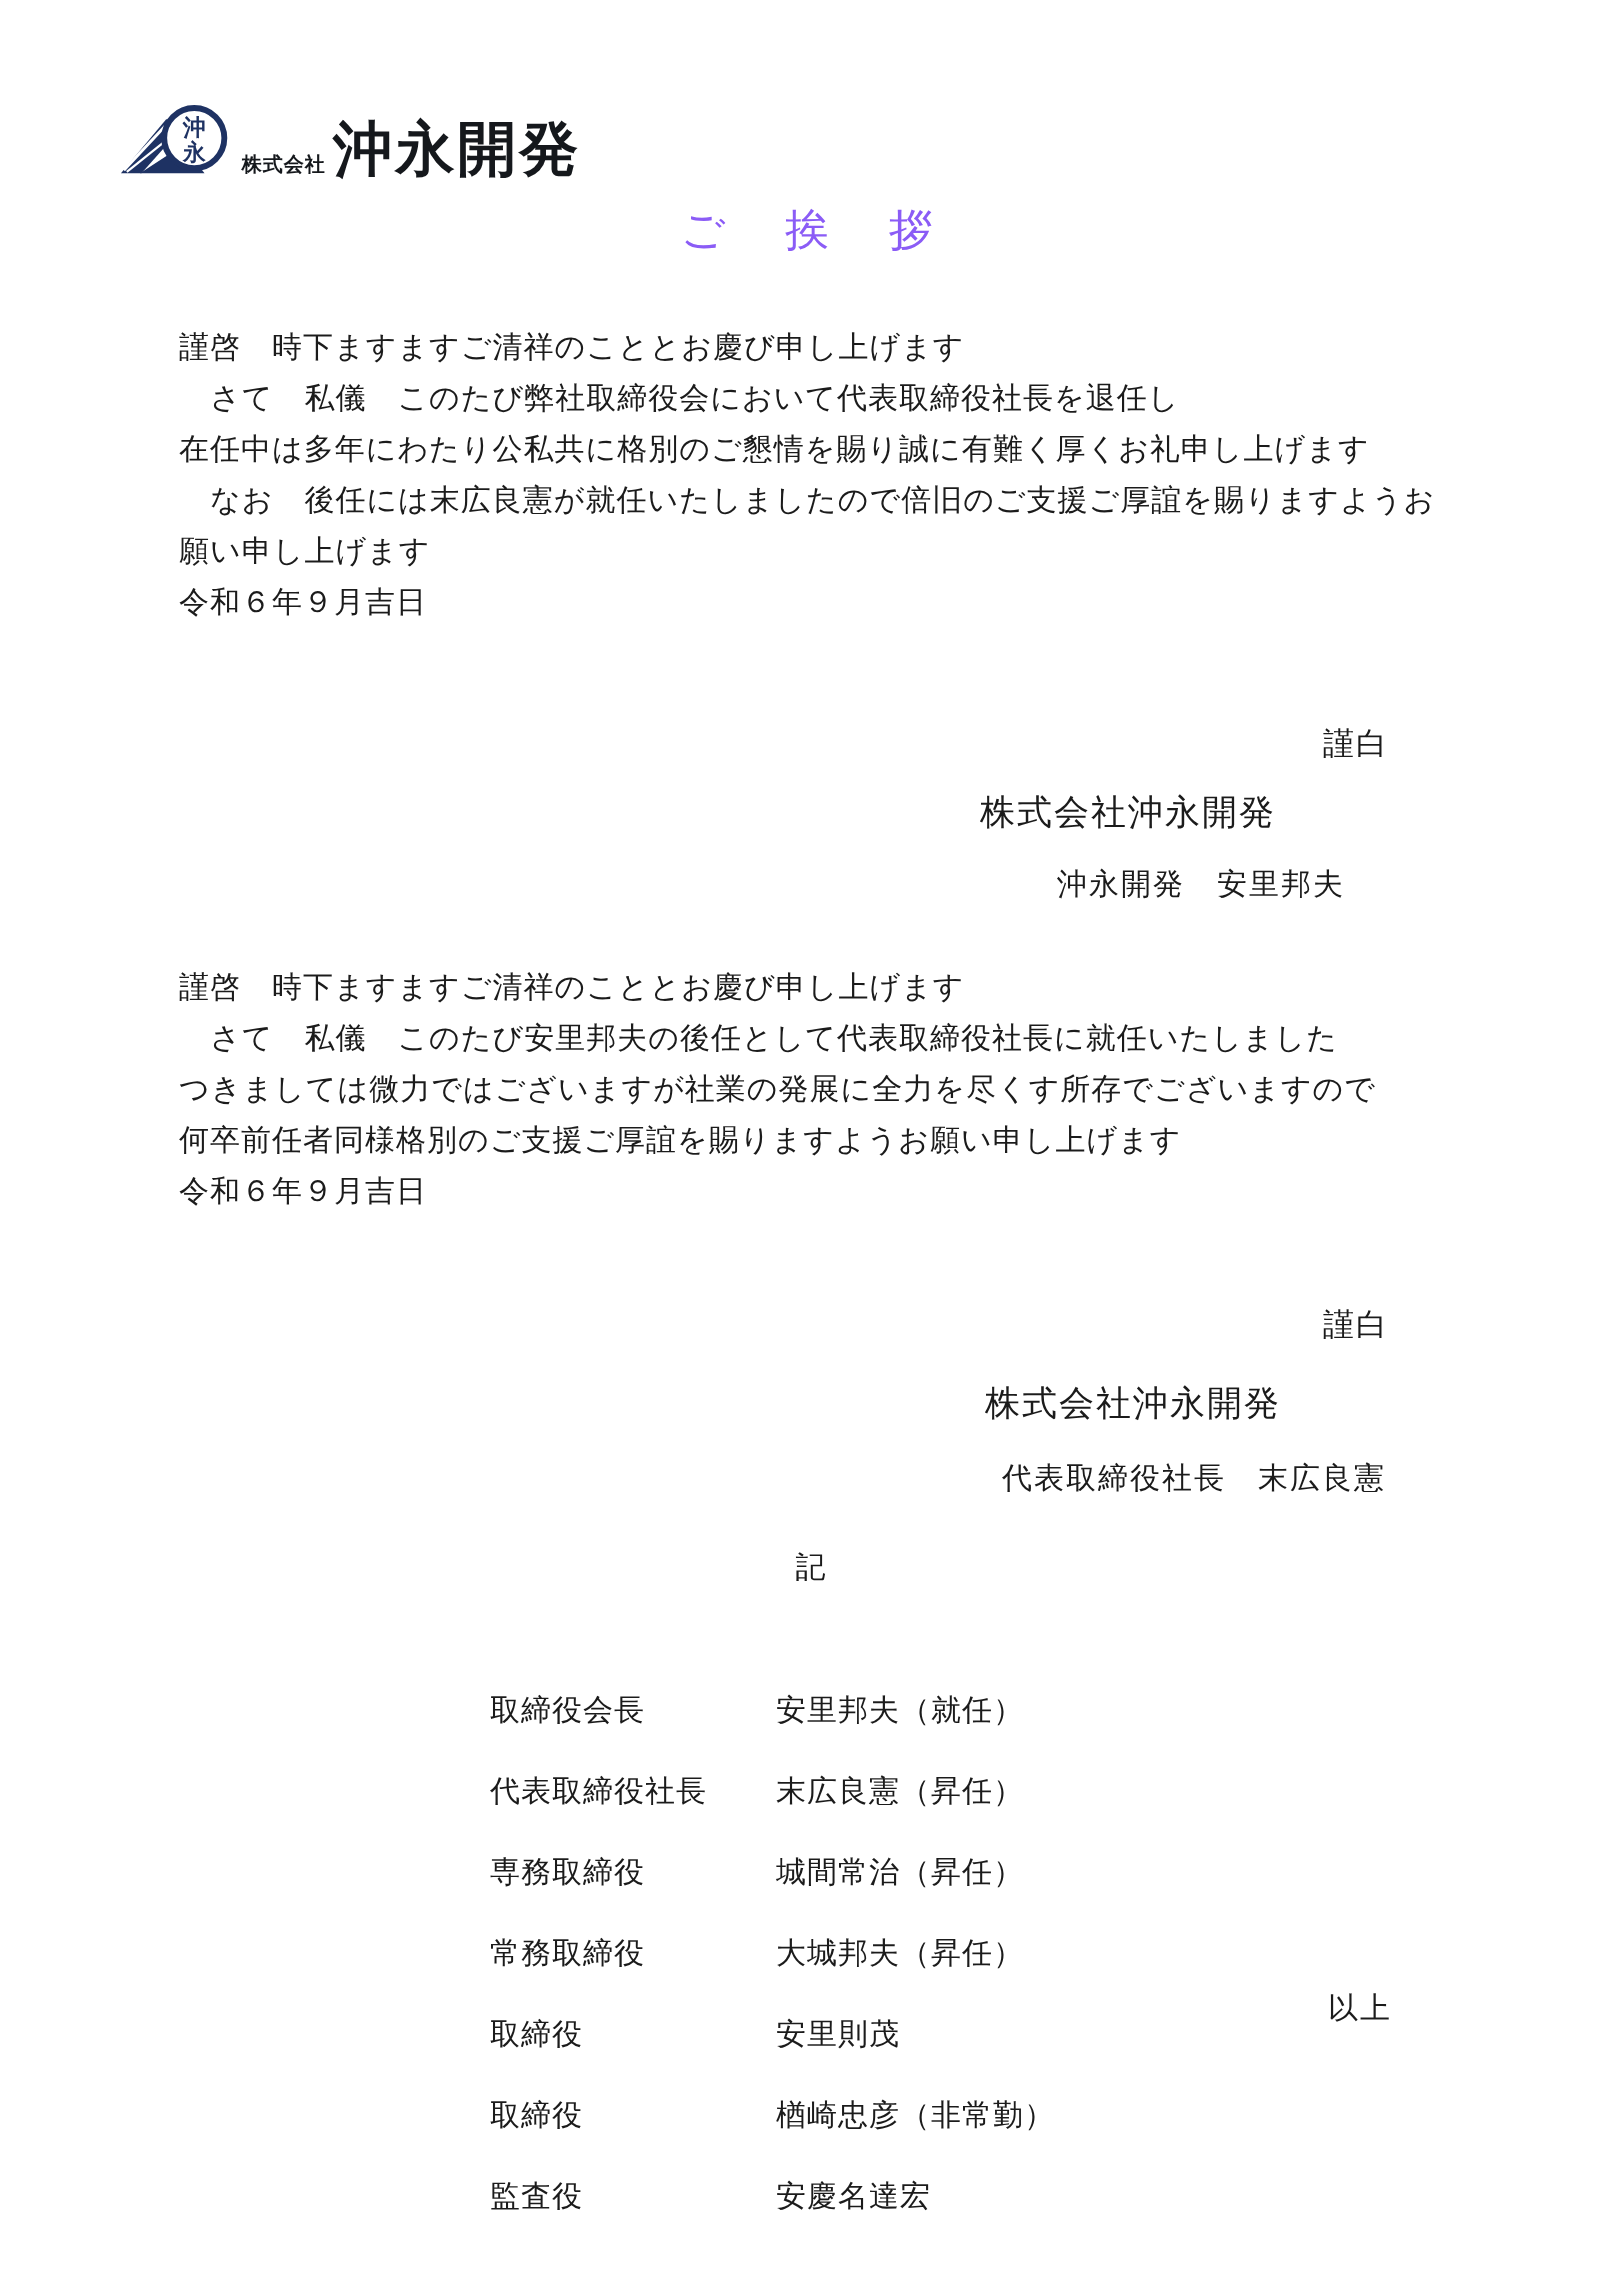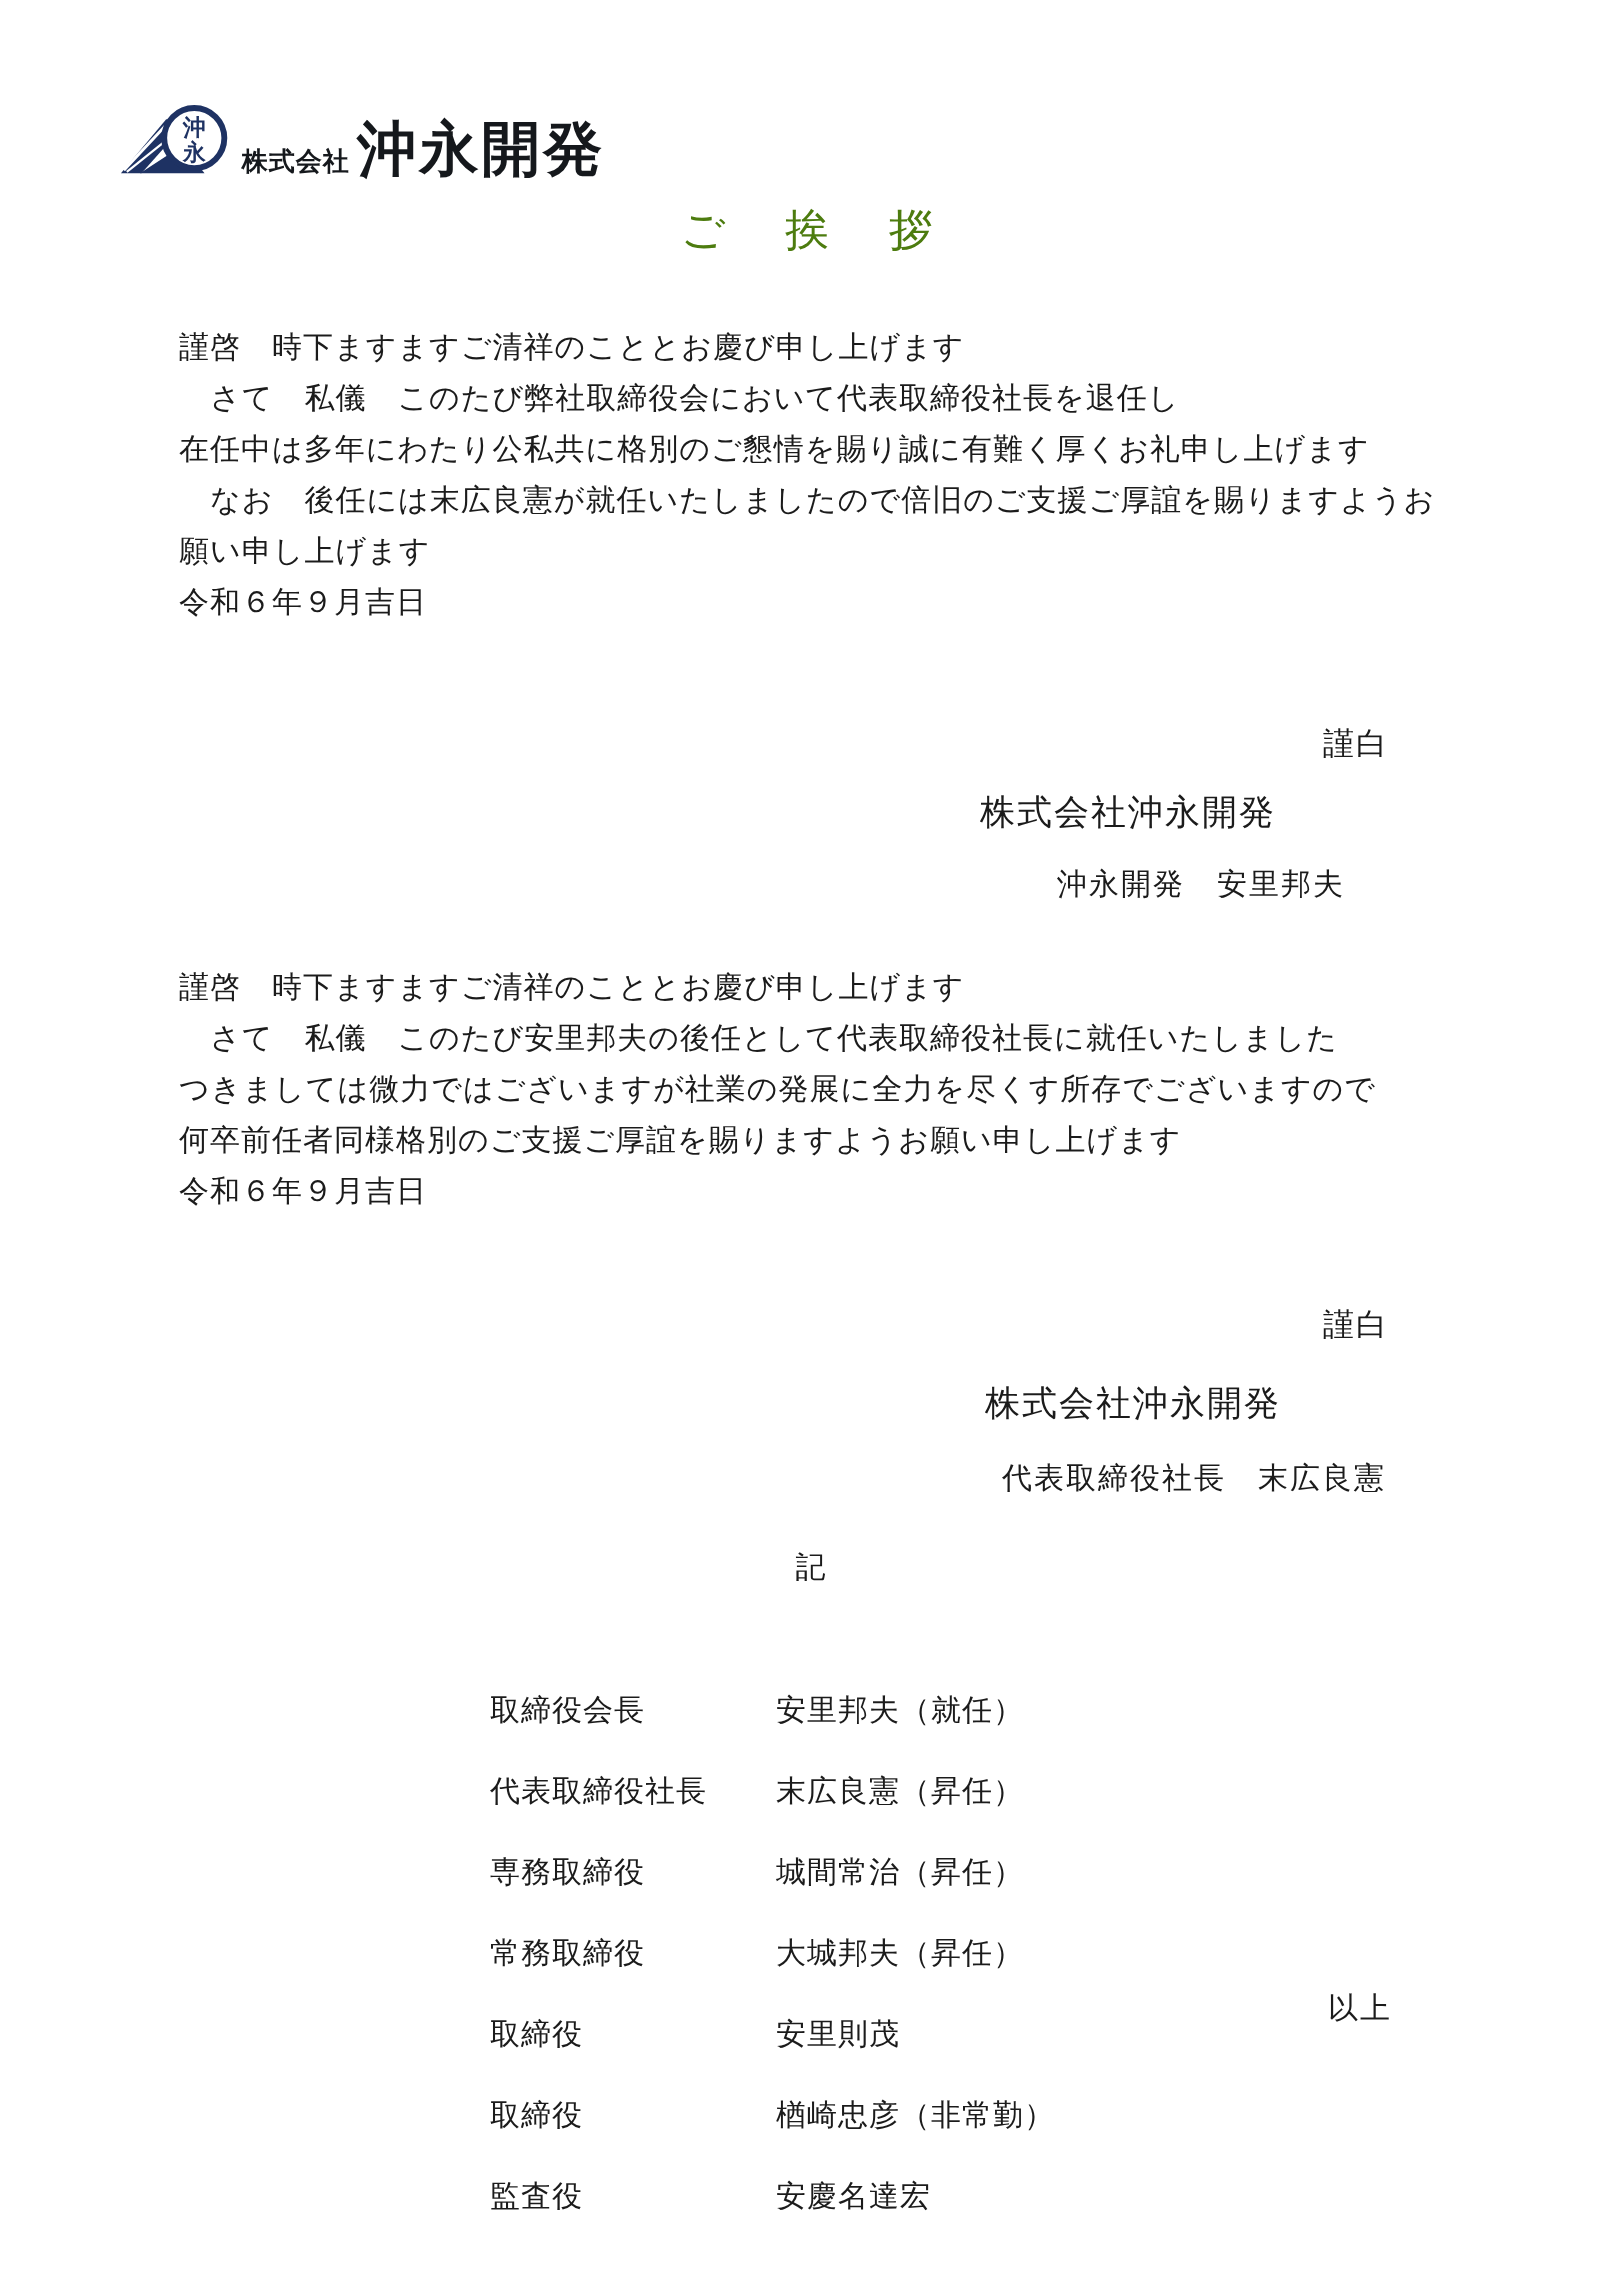--- a/index.html
+++ b/index.html
@@ -26,32 +26,32 @@
   .logo-mark{width:110px;height:76px;flex:0 0 auto;}
   .logo-text{
     display:flex;
     align-items:flex-end;
     gap:7.8px;
     font-family:"Liberation Sans","DejaVu Sans",sans-serif;
     font-weight:900;
     color:#15181c;
     line-height:1;
   }
-  .logo-prefix{font-size:26px;padding-bottom:4.9px;letter-spacing:1px;}
+  .logo-prefix{font-size:20px;padding-bottom:4.9px;letter-spacing:1px;}
   .logo-name{font-size:59px;letter-spacing:2.9px;}
   
   .doc-title{
     position:absolute;
     top:201px;
     left:0;
     width:100%;
     text-align:center;
     font-size:44px;
     letter-spacing:7.8px;
-    color:#4d7c0f;
+    color:#8b5cf6;
   }
   
   .letter{
     position:absolute;
     left:179px;
     right:184px;
     font-size:30px;
     line-height:51px;
     letter-spacing:1px;
   }

